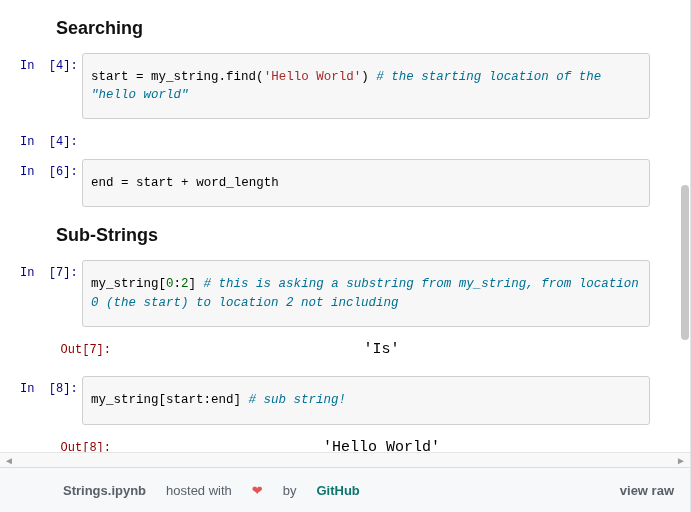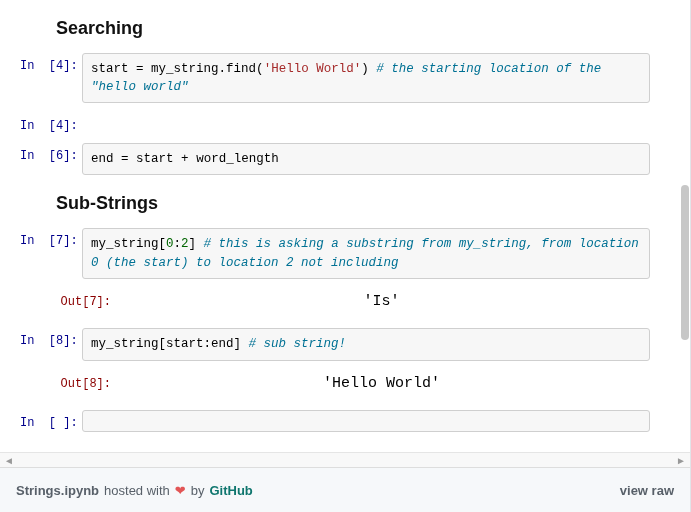--- a/index.html
+++ b/index.html
@@ -72,21 +72,21 @@
     padding-top: 6px;
     white-space: pre;
   }
   .prompt.in  { color: #00008b; }
   .prompt.out { color: #8b0000; margin-left: 37px; }
   .code-box {
     flex: 1;
     border: 1px solid #cfcfcf;
     border-radius: 3px;
     background: #f7f7f7;
-    padding: 6px 8px;
+    padding: 14px 8px;
     font-family: "Courier New", monospace;
     font-size: 12.5px;
     line-height: 1.45;
     margin-right: 30px;
     min-height: 22px;
   }
   .out-box {
     flex: 1;
     padding: 2px 8px 6px 2px;
     font-family: "Courier New", monospace;
@@ -108,21 +108,21 @@
     height: 45px;
     background: #f6f8fa;
     border-top: 1px solid #ddd;
     display: flex;
     align-items: center;
     justify-content: space-between;
     padding: 0 16px;
     font-size: 13px;
     color: #586069;
   }
-  .footer .left { display: flex; align-items: center; gap: 5px; }
+  .footer .left { display: flex; align-items: center; gap: 20px; margin-left: 47px; }
   .footer .fname { font-weight: 600; color: #586069; }
   .footer .heart { color: #e25555; font-size: 13px; }
   .footer .gh { font-weight: 600; color: #0f766e; }
   .footer .raw { font-weight: 700; color: #586069; cursor: pointer; }
 </style>
 </head>
 <body>
 
 <div class="viewport">
 

